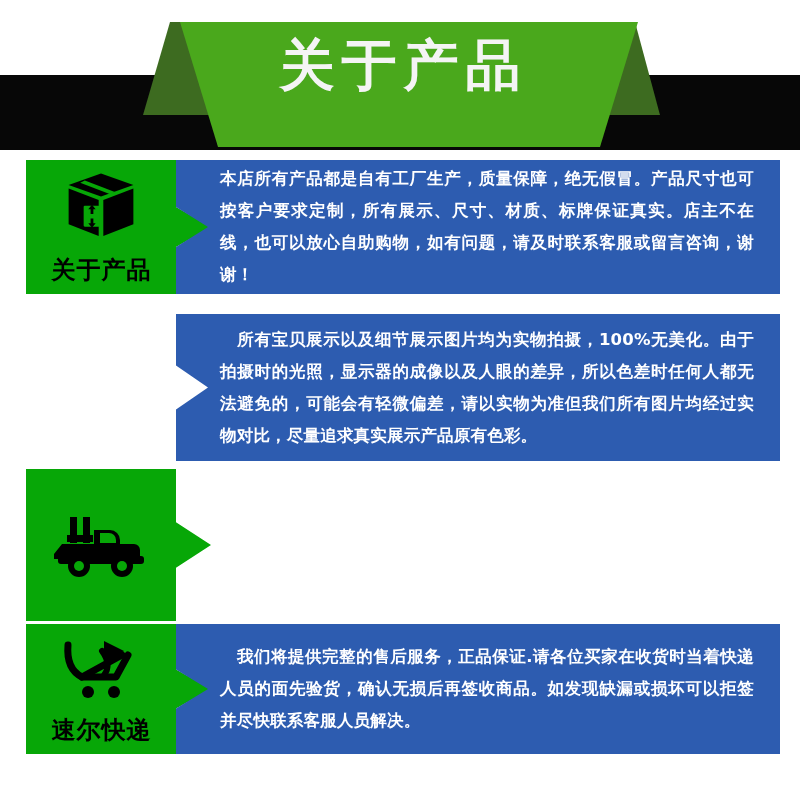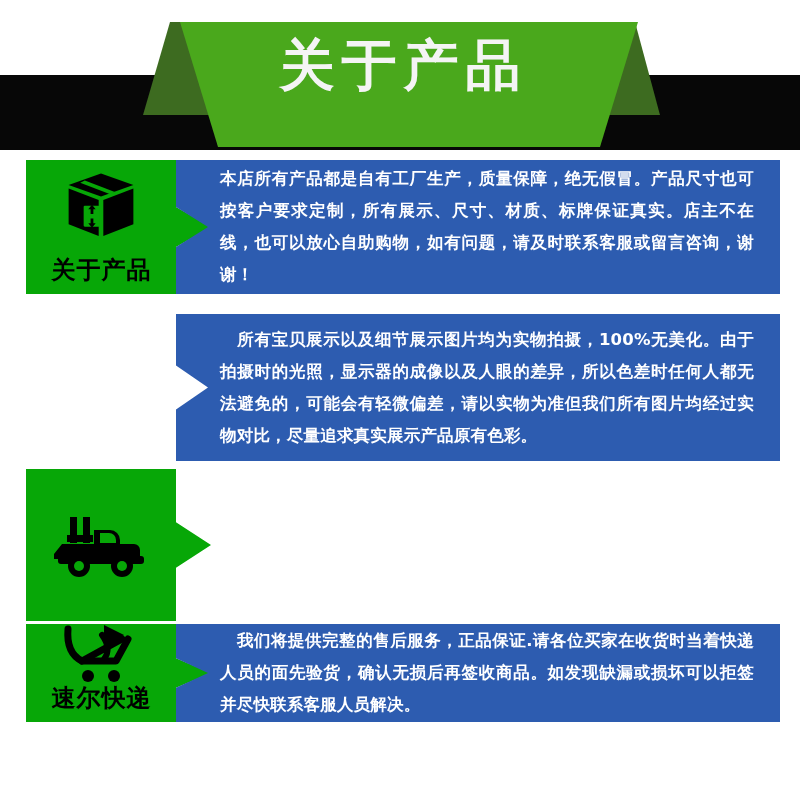--- a/index.html
+++ b/index.html
@@ -148,21 +148,21 @@
     line-height: 32px;
     text-align: justify;
     text-justify: inter-ideograph;
     letter-spacing: 0.2px;
   }
 
   
   .row-1 .icon-card, .row-1 .text-panel { height: 134px; }
   .row-2 .icon-card, .row-2 .text-panel { height: 147px; }
   .row-3 .icon-card, .row-3 .text-panel { height: 152px; }
-  .row-4 .icon-card, .row-4 .text-panel { height: 98px; }
+  .row-4 .icon-card, .row-4 .text-panel { height: 130px; }
 
   .row-1 { height: 130px; margin-bottom: 24px; }
   .row-2 { height: 152px; margin-bottom: 3px; }
   .row-3 { height: 152px; margin-bottom: 3px; }
   .row-4 { height: 130px; margin-bottom: 0; }
 </style>
 </head>
 <body>
 
 <div class="banner">

